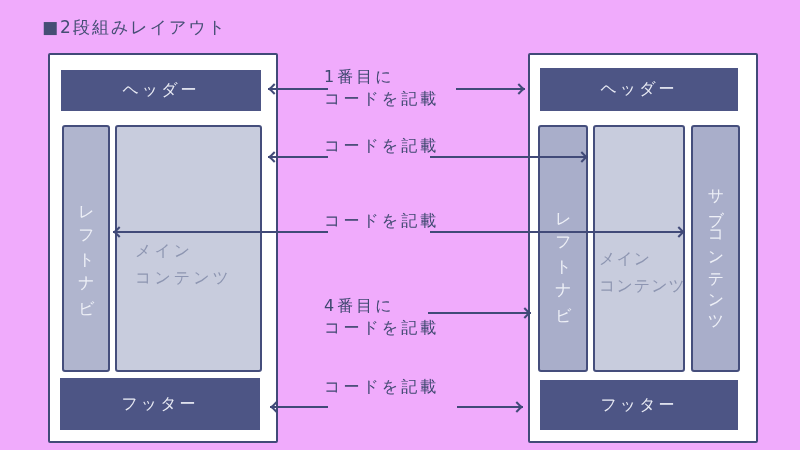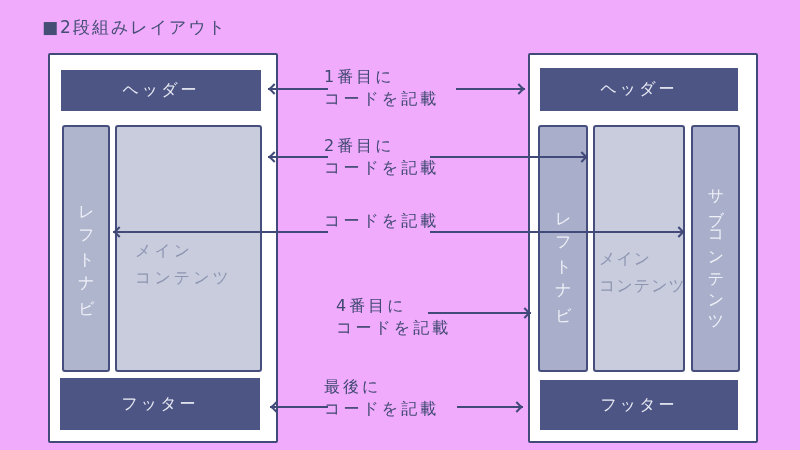--- a/index.html
+++ b/index.html
@@ -51,21 +51,21 @@
   
   .aline{position:absolute;height:2px;background:#414a78;}
   .ahead{position:absolute;width:8px;height:8px;box-sizing:border-box;
          border-top:2px solid #414a78;border-right:2px solid #414a78;}
   .ahead-r{transform:rotate(45deg);}
   .ahead-l{transform:rotate(-135deg);}
 
   
   .step-label{position:absolute;left:324px;font-size:16px;line-height:22px;color:#3f4870;
               letter-spacing:3px;white-space:nowrap;}
-  .s1{top:66px;} .s2{top:135px;} .s3{top:210px;} .s4{top:295px;margin-left:12px;} .s5{top:376px;}
+  .s1{top:66px;} .s2{top:135px;} .s3{top:210px;} .s4{top:295px;} .s5{top:376px;}
 
   
   .a1-l{left:268px;top:88px;width:60px;} .a1-r{left:456px;top:88px;width:69px;}
   .a1-hl{left:270px;top:85px;}           .a1-hr{left:515px;top:85px;}
   .a2-l{left:268px;top:156px;width:60px;}.a2-r{left:430px;top:156px;width:158px;}
   .a2-hl{left:270px;top:153px;}          .a2-hr{left:578px;top:153px;}
   .a3-l{left:113px;top:231px;width:215px;}.a3-r{left:430px;top:231px;width:255px;}
   .a3-hl{left:115px;top:228px;}          .a3-hr{left:675px;top:228px;}
   .a4-r{left:428px;top:312px;width:103px;}
   .a4-hr{left:521px;top:309px;}
@@ -120,21 +120,20 @@
       <div>コードを記載</div>
     </div>
   </div>
 
   <div>
     <div class="aline a2-l"></div>
     <div class="aline a2-r"></div>
     <div class="ahead ahead-l a2-hl"></div>
     <div class="ahead ahead-r a2-hr"></div>
     <div class="step-label s2">
-      <div>2番目に</div>
       <div>コードを記載</div>
     </div>
   </div>
 
   <div>
     <div class="aline a3-l"></div>
     <div class="aline a3-r"></div>
     <div class="ahead ahead-l a3-hl"></div>
     <div class="ahead ahead-r a3-hr"></div>
     <div class="step-label s3">
@@ -150,18 +149,17 @@
       <div>コードを記載</div>
     </div>
   </div>
 
   <div>
     <div class="aline a5-l"></div>
     <div class="aline a5-r"></div>
     <div class="ahead ahead-l a5-hl"></div>
     <div class="ahead ahead-r a5-hr"></div>
     <div class="step-label s5">
-      <div>最後に</div>
       <div>コードを記載</div>
     </div>
   </div>
 
 </div>
 
 </body></html>

